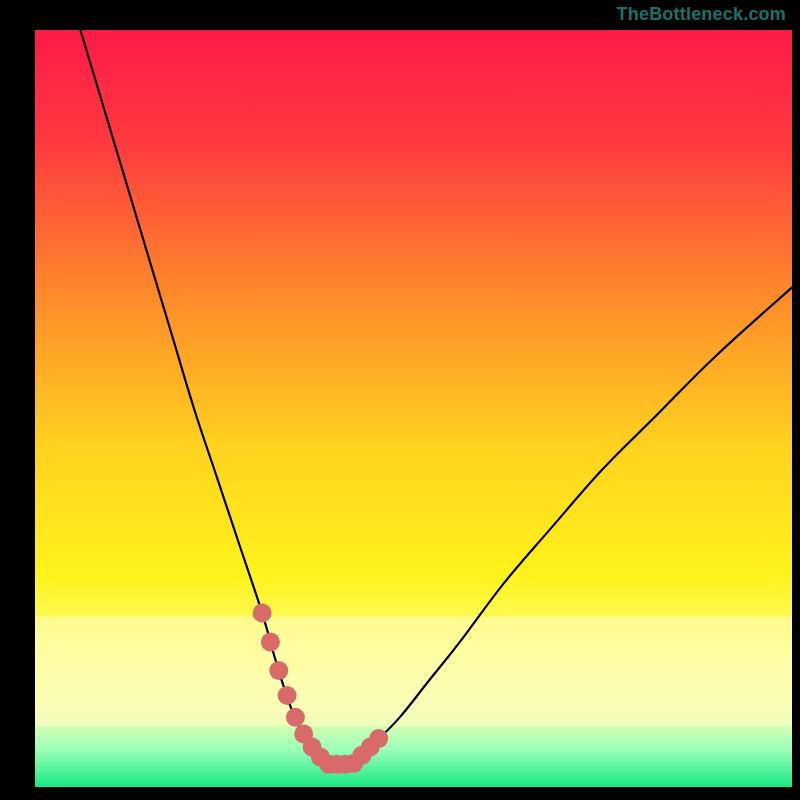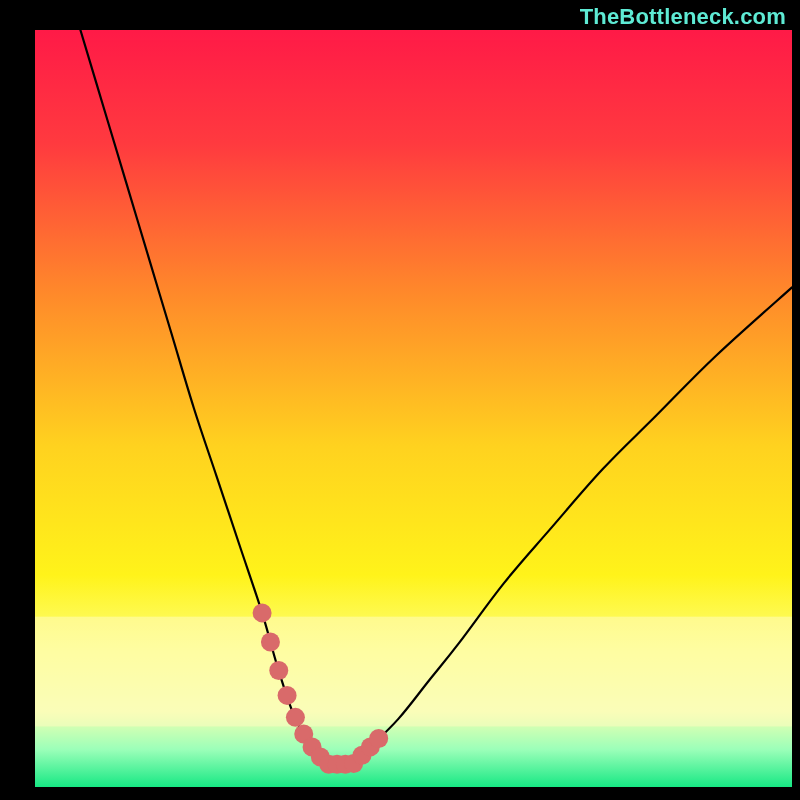--- a/index.html
+++ b/index.html
@@ -7,23 +7,23 @@
   .frame {
     position: absolute;
     left: 0; top: 0;
     width: 800px; height: 800px;
     background: #000;
   }
   .watermark {
     position: absolute;
     top: 4px;
     right: 14px;
-    color: #5eead4;
+    color: #0f766e;
     font-family: Arial, Helvetica, sans-serif;
-    font-size: 22px;
+    font-size: 18px;
     font-weight: bold;
     letter-spacing: 0.2px;
     z-index: 5;
   }
   .plot {
     position: absolute;
     left: 35px;
     top: 30px;
     width: 757px;
     height: 757px;

